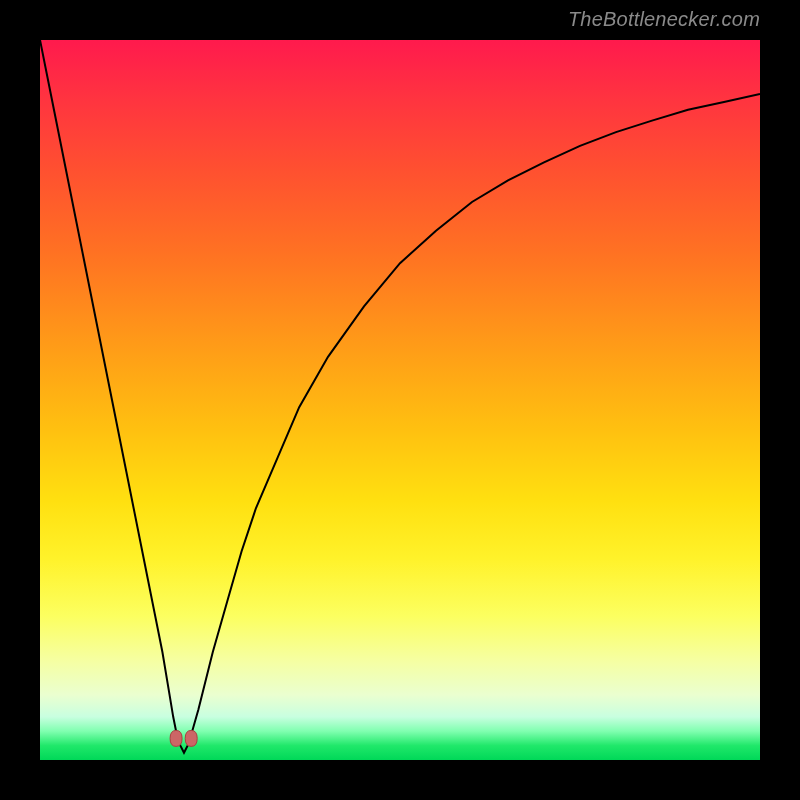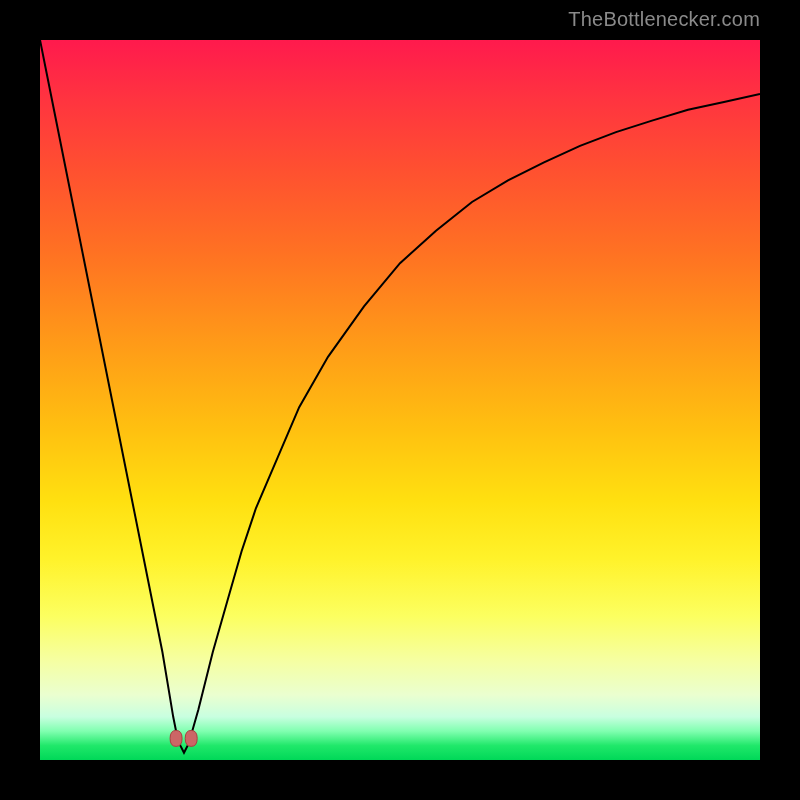--- a/index.html
+++ b/index.html
@@ -55,20 +55,21 @@
   .marker path { fill: #cc6666; stroke: #aa4040; stroke-width: 1; }
 
   .watermark {
     position: absolute;
     top: 8px;
     right: 40px;
     color: #8a8a8a;
     font-size: 20px;
     letter-spacing: 0.2px;
     user-select: none;
+    font-style: italic;
   }
 </style>
 </head>
 <body>
 
 <div class="frame">
 
   <div class="plot">
     <div class="gradient-bg"></div>
 

